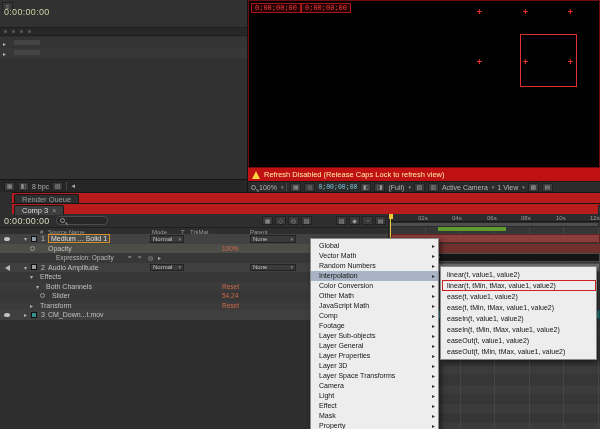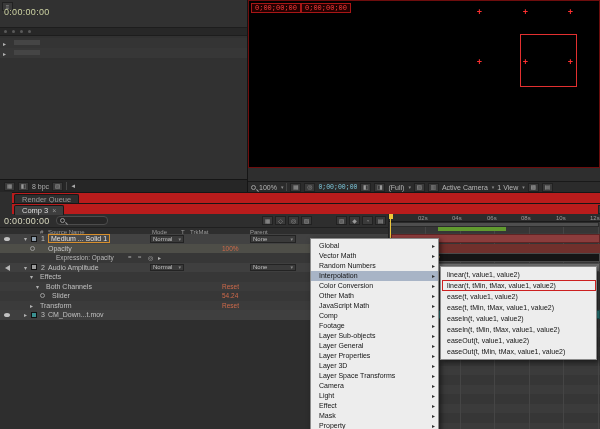--- a/index.html
+++ b/index.html
@@ -136,20 +136,24 @@
     <span class="readout" style="left:52px">0;00;00;00</span>
     <span class="cross" style="left:227px;top:8px">+</span>
     <span class="cross" style="left:273px;top:8px">+</span>
     <span class="cross" style="left:318px;top:8px">+</span>
     <span class="cross" style="left:227px;top:58px">+</span>
     <span class="cross" style="left:273px;top:58px">+</span>
     <span class="cross" style="left:318px;top:58px">+</span>
     <div class="roi"></div>
   </div>
 
+  <div class="warnbar">
+    <span class="warn-tri"></span>
+    <span class="warn-text">Refresh Disabled (Release Caps Lock to refresh view)</span>
+  </div>
 
   <div class="vtb">
     <span class="mag"></span>
     <span>100%</span>
     <span class="dd">▾</span>
     <span class="sep"></span>
     <span class="icon-box">▦</span>
     <span class="icon-box">◎</span>
     <span class="vtb-tc">0;00;00;00</span>
     <span class="icon-box">◧</span>

